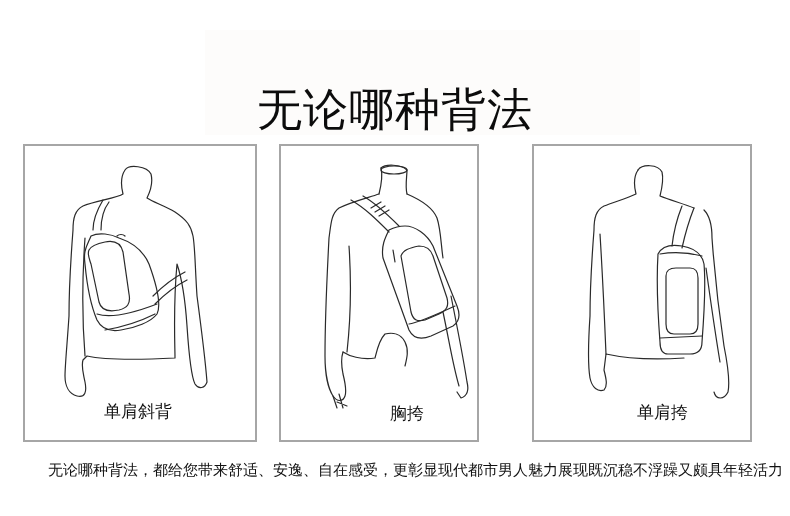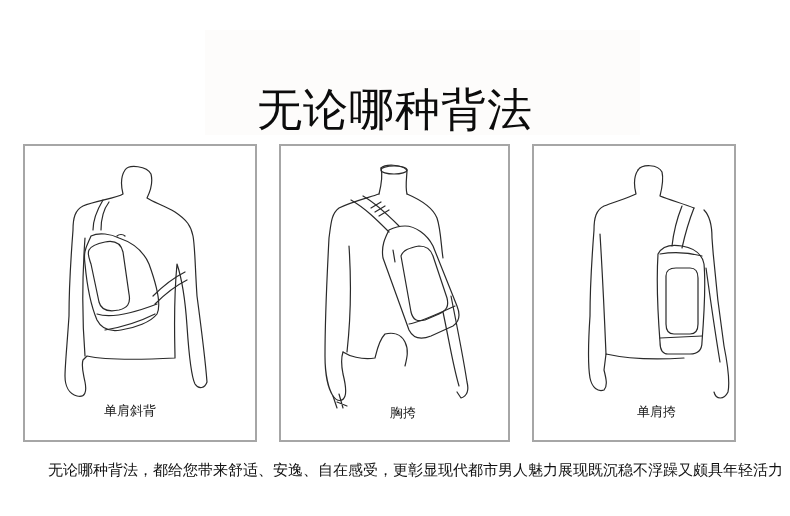--- a/index.html
+++ b/index.html
@@ -12,21 +12,21 @@
     }
     .title {
       position: absolute; left: 0; top: 52px; width: 790px; text-align: center;
       font-size: 45px; line-height: 56px; letter-spacing: 1px; color: #0c0c0c; font-weight: normal;
     }
     .panel {
       position: absolute; top: 144px; height: 298px; border: 2px solid #a6a6a6; background: #fff; box-sizing: border-box;
     }
     .panel svg { position: absolute; left: 0; top: 0; }
     .caption {
-      position: absolute; font-size: 13px; line-height: 20px; color: #111; white-space: nowrap;
+      position: absolute; font-size: 17px; line-height: 20px; color: #111; white-space: nowrap;
     }
     .footer {
       position: absolute; left: 48px; top: 462px; font-size: 15px; line-height: 16px; color: #111; white-space: nowrap;
     }
   </style>
 </head>
 <body>
 
 <div class="title-band"></div>
 <h1 class="title">无论哪种背法</h1>
@@ -49,21 +49,21 @@
     <path d="M64 104 C66 100,70 98,80 96 C90 94,96 98,98 106 L104 148 C106 158,102 162,94 164 C84 166,76 164,74 156 L66 118 C64 112,62 108,64 104 Z"></path>
 
     <path d="M72 168 C84 172,106 168,132 158"></path>
     <path d="M80 184 C92 182,110 178,130 168"></path>
 
     <path d="M92 90 C94 88,98 88,100 90"></path>
   </svg>
   <div class="caption" style="left:79px; top:255px;">单肩斜背</div>
 </div>
 
-<div class="panel" style="left:279px; width:231px;padding-left:46px;">
+<div class="panel" style="left:279px; width:200px;padding-left:46px;">
   <svg width="227" height="294" viewBox="0 0 227 294" fill="none" stroke="#2a2a2a" stroke-width="1.2" stroke-linejoin="round" stroke-linecap="round">
 
     <path d="M100 22 C104 18,120 18,126 24 C126 30,124 40,126 48"></path>
     <path d="M100 22 C102 30,100 40,98 48"></path>
     <ellipse cx="113" cy="24" rx="13" ry="4"></ellipse>
 
     <path d="M98 48 C86 52,70 56,58 62 C50 68,50 78,48 92 C46 130,44 170,44 210 C44 230,48 244,52 250 C56 256,62 256,64 250 C66 244,64 236,62 228 C60 218,60 212,62 206"></path>
     <path d="M62 206 C68 210,80 214,94 212 C96 204,98 194,104 188 C112 186,120 188,124 196 C128 204,126 212,124 220"></path>
     <path d="M126 48 C140 54,152 62,156 72 C160 84,160 100,162 112"></path>
     <path d="M68 100 C70 130,70 170,66 206"></path>
@@ -78,21 +78,21 @@
     <path d="M108 84 C104 92,100 100,102 112 L128 184 C132 192,140 194,150 190 L172 180 C178 176,180 170,176 160 L152 100 C146 88,134 80,124 80 C118 80,112 82,108 84 Z"></path>
     <path d="M120 110 C122 104,128 102,138 100 C146 100,150 104,152 110 L166 152 C168 160,166 164,158 168 L144 174 C136 176,132 174,130 166 Z"></path>
     <path d="M128 178 C140 176,156 168,174 160"></path>
     <path d="M112 104 L114 116"></path>
 
     <path d="M52 250 L56 262 M58 248 L62 262 M56 256 L66 260"></path>
   </svg>
   <div class="caption" style="left:109px; top:257px;">胸挎</div>
 </div>
 
-<div class="panel" style="left:532px; width:204px;">
+<div class="panel" style="left:532px; width:220px;">
   <svg width="229" height="294" viewBox="0 0 229 294" fill="none" stroke="#2a2a2a" stroke-width="1.2" stroke-linejoin="round" stroke-linecap="round">
 
     <path d="M104 24 C100 30,100 40,102 48 C94 52,80 56,70 60 C62 64,60 72,60 84 C58 110,56 140,56 170 C54 200,54 220,56 232 C58 242,64 246,70 244 C74 240,72 232,70 224 L72 208 C90 212,120 214,150 212"></path>
     <path d="M104 24 C108 18,124 18,128 26 C130 34,128 42,126 50 C136 54,150 58,160 62"></path>
 
     <path d="M170 64 C176 70,178 80,178 92 C180 120,184 160,190 200 C194 220,196 236,194 246 C190 254,182 254,180 246"></path>
     <path d="M172 122 C176 150,180 180,186 216"></path>
     <path d="M66 88 C68 120,70 160,72 208"></path>
 
     <path d="M148 60 C144 70,140 82,138 100"></path>

